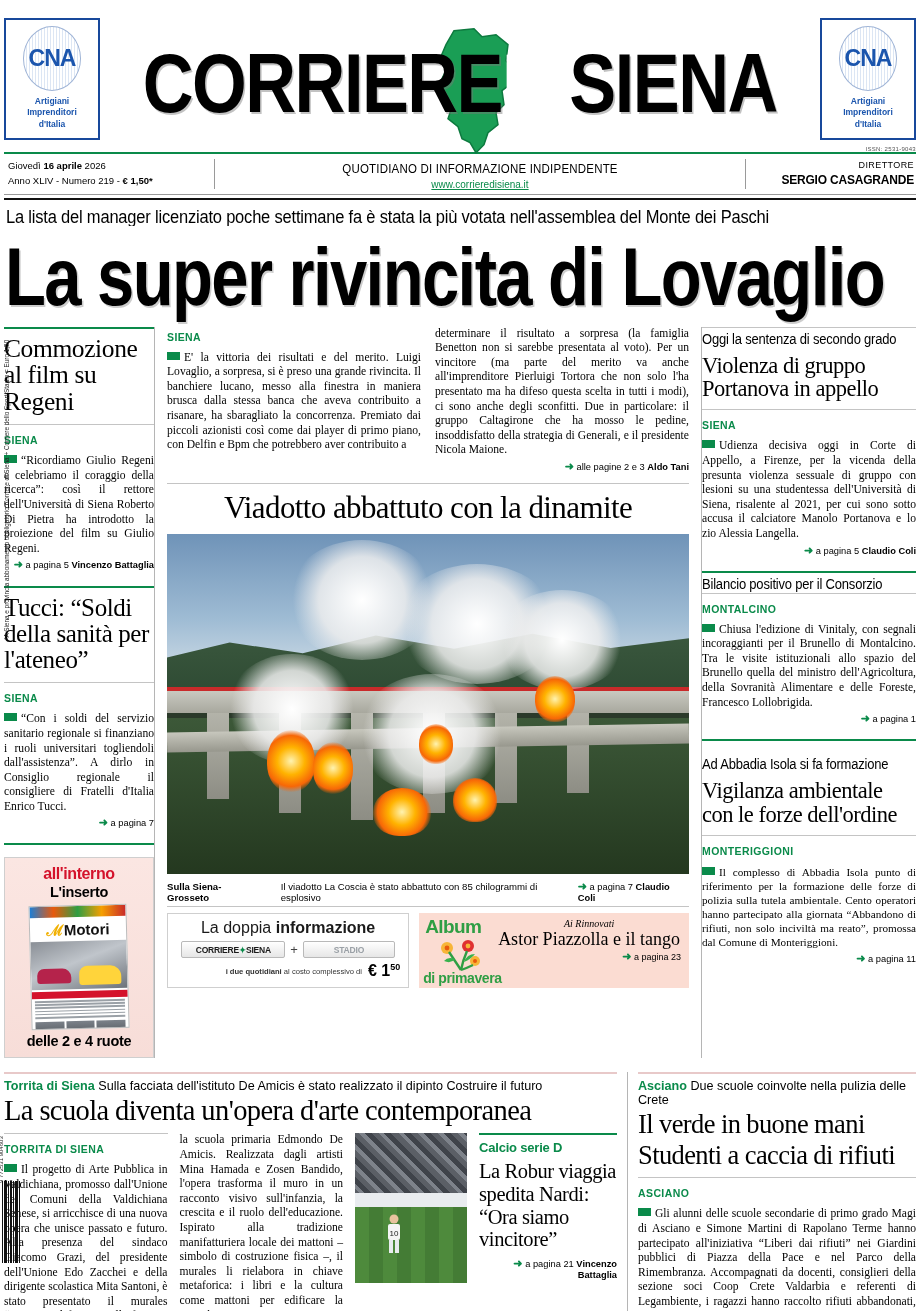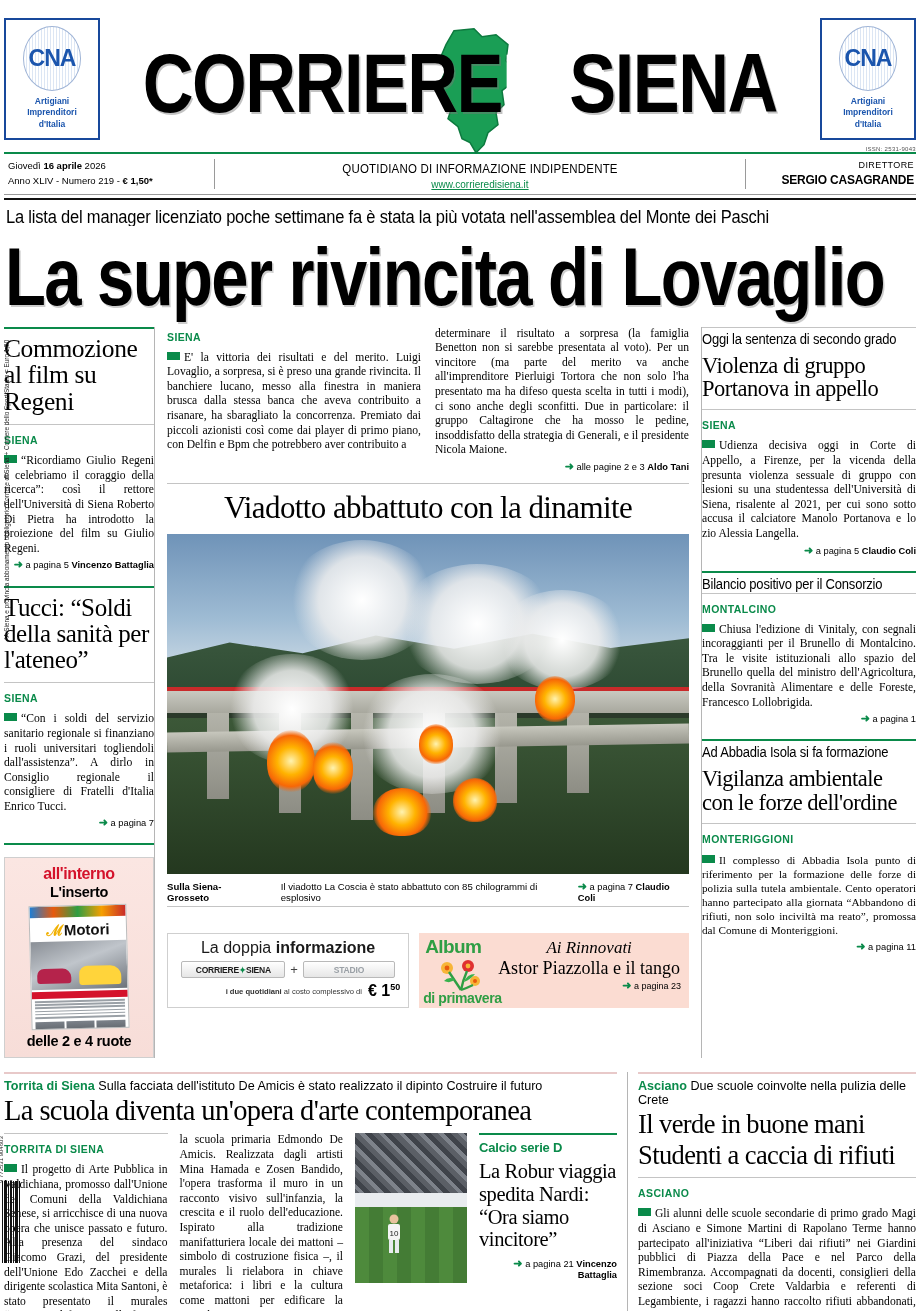--- a/index.html
+++ b/index.html
@@ -160,21 +160,21 @@
   .fire { position: absolute; border-radius: 50% 50% 45% 45%;
      background: radial-gradient(circle,#fff3b0 0%,#ffb300 35%,#f76707 65%,rgba(200,50,10,0) 80%); }
   .guard { position: absolute; height: 4px; background: #c92a2a; }
 
   .cap { display: flex; align-items: baseline; margin-top: 6px; justify-content: space-between; }
   .cap .c1 { font-family: "Liberation Sans", sans-serif; font-size: 9.6px; font-weight: bold; }
   .cap .c2 { font-family: "Liberation Sans", sans-serif; font-size: 9.6px; margin-left: 18px; }
   .cap .c3 { margin-left: auto; font-family: "Liberation Sans", sans-serif; font-size: 9.3px; }
   .cap .c3 .arw { color: #0a8a4a; font-weight: bold; font-size: 11px; }
 
-  .promos { display: flex; gap: 10px; margin-top: 26px; }
+  .promos { display: flex; gap: 10px; margin-top: 6px; }
   .promo1 { flex: 1.22; border: 1px solid #cfcfcf; background: #fff; padding: 5px 8px 6px; }
   .promo1 .p1 { text-align: center; font-family: "Liberation Sans", sans-serif; font-size: 16px;
      color: #1a1a1a; }
   .promo1 .p1 b { font-weight: bold; }
   .pcards { display: flex; align-items: center; justify-content: center; gap: 5px; margin-top: 4px; }
   .pcard { height: 17px; border: 1px solid #b9b9b9; border-radius: 2px;
      background: linear-gradient(#ffffff,#e6e6e6); display: flex; align-items: center;
      justify-content: center; font-family: "Liberation Sans", sans-serif;
      font-weight: bold; font-size: 8.5px; letter-spacing: -.2px; }
   .pcard.a { width: 104px; color: #1a1a1a; }
@@ -187,21 +187,21 @@
   .pfoot .pr { font-family: "Liberation Sans", sans-serif; font-weight: bold; font-size: 16px; }
   .pfoot .pr sup { font-size: 9px; }
 
   .promo2 { flex: 1; background: #fbdcd2; position: relative; padding: 5px 8px 6px 78px; }
   .album-t { position: absolute; left: 6px; top: 3px; font-family: "Liberation Sans", sans-serif;
      font-weight: bold; font-size: 19px; color: #2f9e44; letter-spacing: -.6px; }
   .album-b { position: absolute; left: 4px; bottom: 2px; font-family: "Liberation Sans", sans-serif;
      font-weight: bold; font-size: 14px; color: #2f9e44; letter-spacing: -.4px; }
   .flowers { position: absolute; left: 16px; top: 26px; width: 52px; height: 34px; }
   .promo2 .k { text-align: center; font-family: "Liberation Serif", serif; font-style: italic;
-     font-size: 17px; }
+     font-size: 10px; }
   .promo2 .h { text-align: center; font-family: "Liberation Serif", serif; font-size: 18px;
      line-height: 1.06; margin-top: 1px; }
   .promo2 .r { text-align: right; font-family: "Liberation Sans", sans-serif; font-size: 9px; margin-top: 1px; }
   .promo2 .r .arw { color: #0a8a4a; font-weight: bold; font-size: 11px; }
 
   
   .rc-head { font-size: 22.5px; margin: 6px 0 9px; letter-spacing: -.5px; }
 
   
   .bottom { display: flex; margin-top: 14px; }
@@ -497,21 +497,21 @@
       <div class="kicker-sm" style="margin-top:4px">Bilancio positivo per il Consorzio</div>
       <div class="blk-rule-thin"></div>
       <div style="margin:5px 0 6px"><span class="loc">MONTALCINO</span></div>
       <div class="body-txt"><span class="sq"></span><span>Chiusa l'edizione di Vinitaly, con segnali incoraggianti per il Brunello di Montalcino. Tra le visite istituzionali allo spazio del Brunello quella del ministro dell'Agricoltura, della Sovranità Alimentare e delle Foreste, Francesco Lollobrigida.</span></div>
       <div class="refline">
         <span class="arw">➜</span>
         <span>a pagina 1</span>
       </div>
 
       <div class="blk-rule-green" style="margin-top:14px"></div>
-      <div class="kicker-sm" style="margin-top:4px">Ad Abbadia Isola si fa formazione</div>
+      <div class="kicker-sm" style="margin-top:16px">Ad Abbadia Isola si fa formazione</div>
       <div class="hl-serif rc-head">Vigilanza ambientale con le forze dell'ordine</div>
       <div class="blk-rule-thin"></div>
       <div style="margin:5px 0 6px"><span class="loc">MONTERIGGIONI</span></div>
       <div class="body-txt" style="font-size:11.2px"><span class="sq"></span><span>Il complesso di Abbadia Isola punto di riferimento per la formazione delle forze di polizia sulla tutela ambientale. Cento operatori hanno partecipato alla giornata “Abbandono di rifiuti, non solo inciviltà ma reato”, promossa dal Comune di Monteriggioni.</span></div>
       <div class="refline">
         <span class="arw">➜</span>
         <span>a pagina 11</span>
       </div>
     </div>
   </div>

